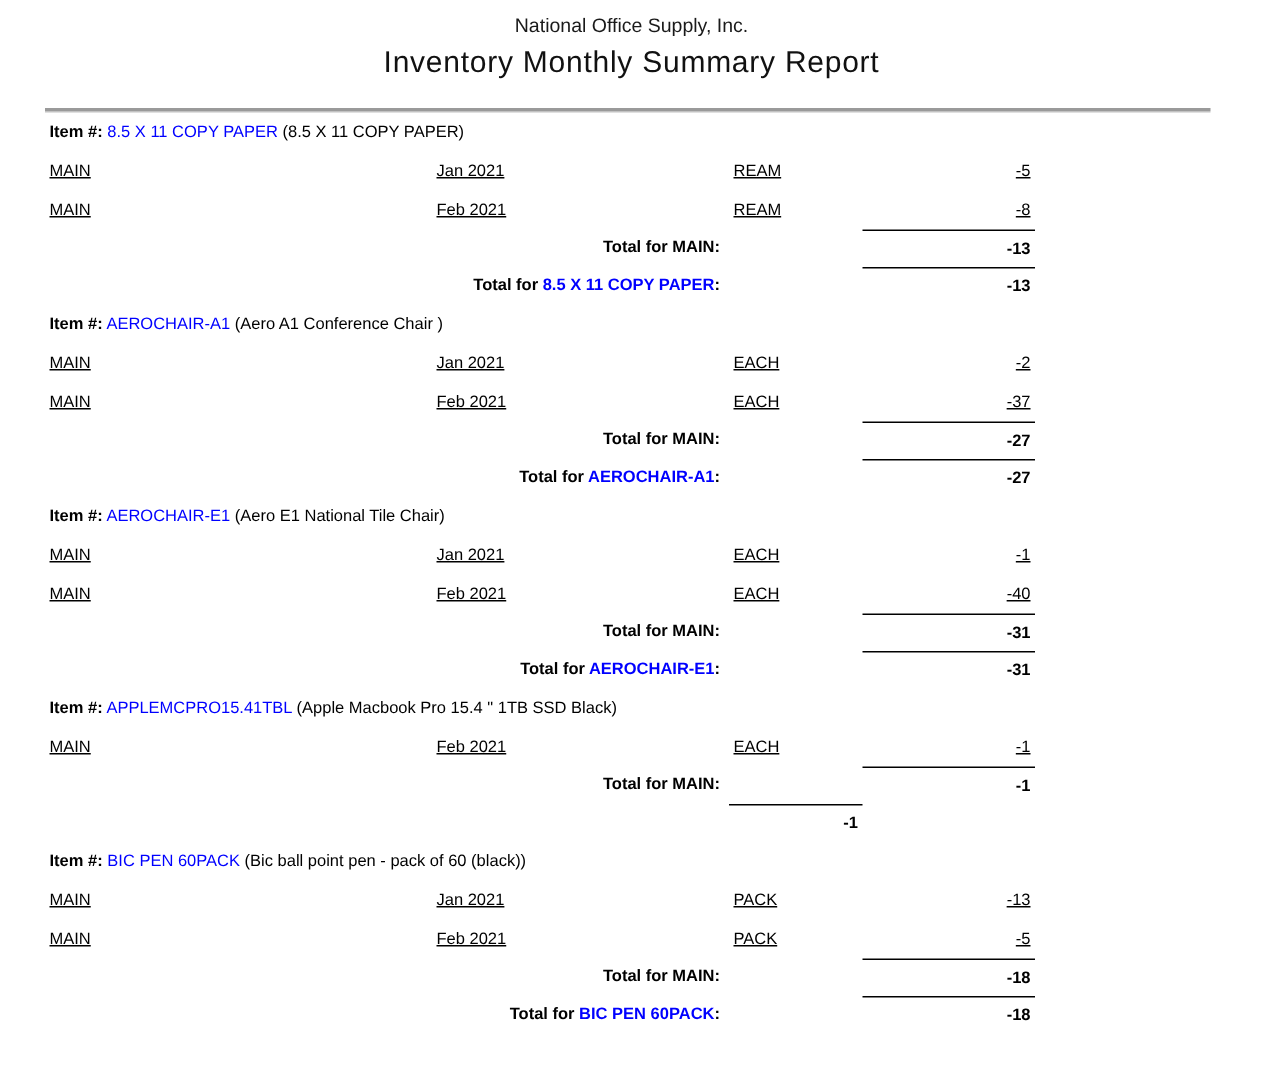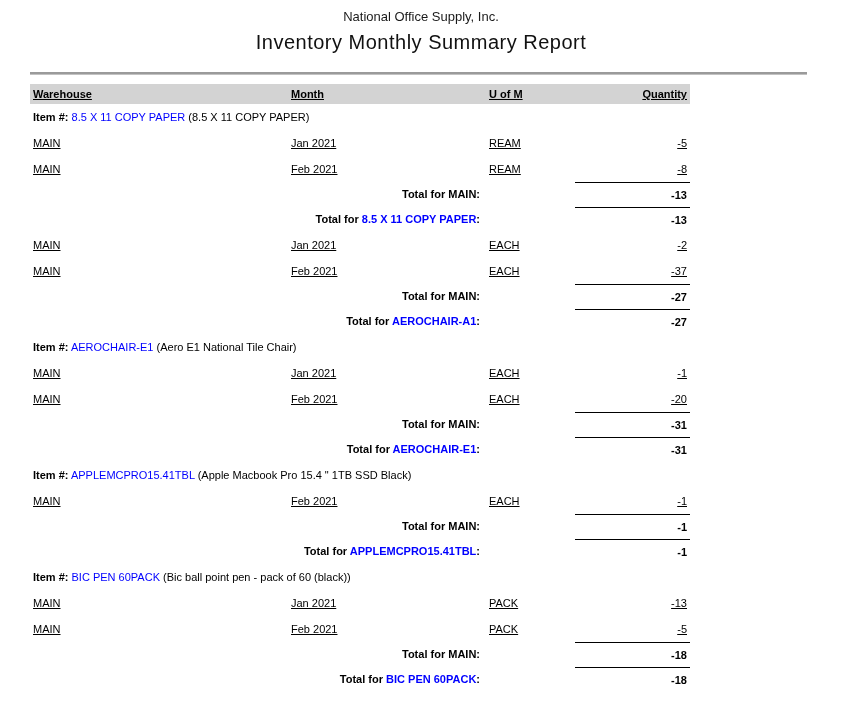--- a/index.html
+++ b/index.html
@@ -60,26 +60,20 @@
 </style>
 </head>
 <body>
 
 <div class="page">
   <div class="company">National Office Supply, Inc.</div>
   <div class="title">Inventory Monthly Summary Report</div>
   <div class="rule"></div>
 
   <div class="table">
-    <div class="thead">
-      <span class="c">Warehouse</span>
-      <span class="c">Month</span>
-      <span class="c">U of M</span>
-      <span class="c q">Quantity</span>
-    </div>
 
     <div class="section">
       <div class="item-header"><span class="bold">Item #:</span> <span class="link">8.5 X 11 COPY PAPER</span> <span>(8.5 X 11 COPY PAPER)</span></div>
       <div class="row">
         <span class="cell">MAIN</span>
         <span class="cell">Jan 2021</span>
         <span class="cell">REAM</span>
         <span class="qty">-5</span>
       </div>
       <div class="row">
@@ -94,20 +88,21 @@
         <span class="tval">-13</span>
       </div>
       <div class="trow">
         <span class="tlabel"><span>Total for</span> <span class="link">8.5 X 11 COPY PAPER</span><span>:</span></span>
         <span></span>
         <span class="tval">-13</span>
       </div>
     </div>
 
     <div class="section">
+      <div class="item-header"><span class="bold">Item #:</span> <span class="link">AEROCHAIR-A1</span> <span>(Aero A1 Conference Chair )</span></div>
       <div class="row">
         <span class="cell">MAIN</span>
         <span class="cell">Jan 2021</span>
         <span class="cell">EACH</span>
         <span class="qty">-2</span>
       </div>
       <div class="row">
         <span class="cell">MAIN</span>
         <span class="cell">Feb 2021</span>
         <span class="cell">EACH</span>
@@ -130,21 +125,21 @@
       <div class="row">
         <span class="cell">MAIN</span>
         <span class="cell">Jan 2021</span>
         <span class="cell">EACH</span>
         <span class="qty">-1</span>
       </div>
       <div class="row">
         <span class="cell">MAIN</span>
         <span class="cell">Feb 2021</span>
         <span class="cell">EACH</span>
-        <span class="qty">-20</span>
+        <span class="qty">-40</span>
       </div>
       <div class="trow">
         <span class="tlabel">Total for MAIN:</span>
         <span></span>
         <span class="tval">-31</span>
       </div>
       <div class="trow">
         <span class="tlabel"><span>Total for</span> <span class="link">AEROCHAIR-E1</span><span>:</span></span>
         <span></span>
         <span class="tval">-31</span>
@@ -158,21 +153,20 @@
         <span class="cell">Feb 2021</span>
         <span class="cell">EACH</span>
         <span class="qty">-1</span>
       </div>
       <div class="trow">
         <span class="tlabel">Total for MAIN:</span>
         <span></span>
         <span class="tval">-1</span>
       </div>
       <div class="trow">
-        <span class="tlabel"><span>Total for</span> <span class="link">APPLEMCPRO15.41TBL</span><span>:</span></span>
         <span></span>
         <span class="tval">-1</span>
       </div>
     </div>
 
     <div class="section">
       <div class="item-header"><span class="bold">Item #:</span> <span class="link">BIC PEN 60PACK</span> <span>(Bic ball point pen - pack of 60 (black))</span></div>
       <div class="row">
         <span class="cell">MAIN</span>
         <span class="cell">Jan 2021</span>

